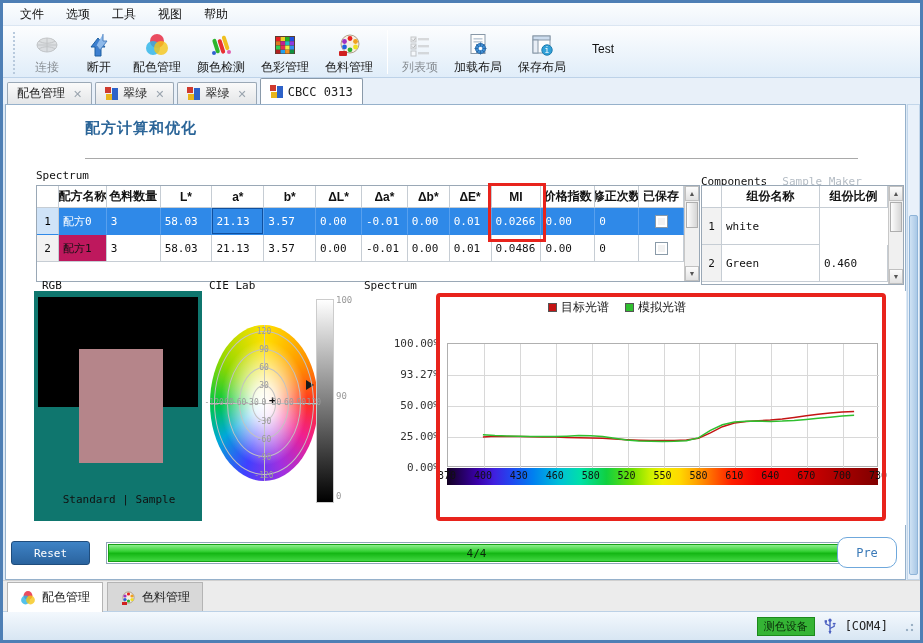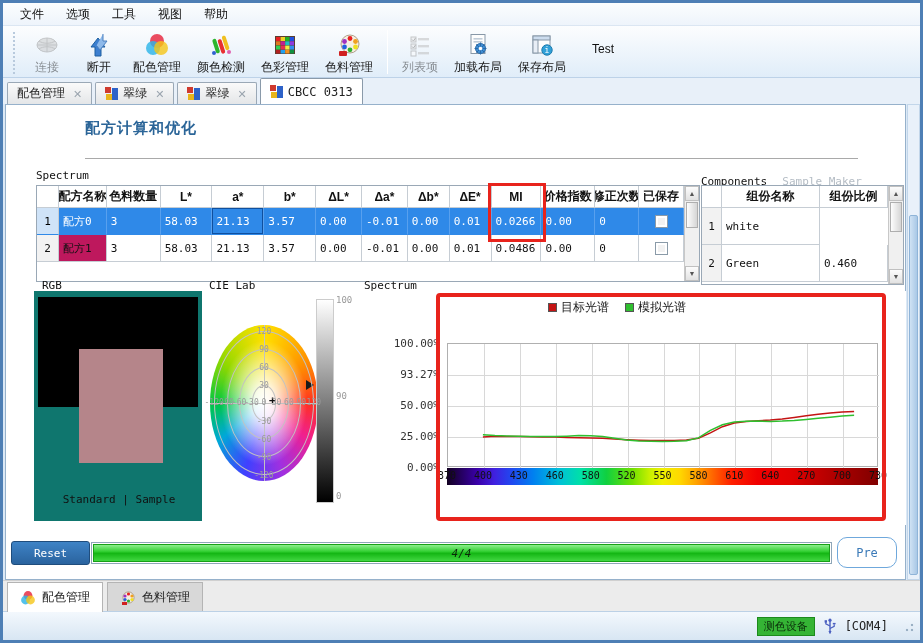--- a/index.html
+++ b/index.html
@@ -106,21 +106,21 @@
 .gl { position:absolute; background:#d8d8d8; }
 #spec-svg { position:absolute; left:89px; top:52px; }
 #spec-colorbar { position:absolute; left:89px; top:177px; width:431px; height:17px;
   background:linear-gradient(90deg,#120020 0%,#3a00a8 7%,#4020e0 11%,#2048f0 15%,#0080f0 20%,#00c0d8 26%,#00e0a8 31%,#10d040 37%,#70e000 43%,#c8f000 47%,#f0f000 50%,#ffd800 54%,#ffa000 58%,#ff6000 62%,#ff2000 66%,#f00000 72%,#e00000 80%,#b80000 88%,#800000 100%);
 }
 .ylab { position:absolute; width:82px; text-align:right; font-size:11px; color:#333; font-family:"DejaVu Sans Mono",monospace; }
 .xlab { position:absolute; width:32px; text-align:center; font-size:10px; color:#111; font-family:"DejaVu Sans Mono",monospace; z-index:3; }
 
 
 #reset-btn { position:absolute; left:5px; top:436px; width:79px; height:24px; background:linear-gradient(#3e83c6,#2a639e); border:1px solid #1f4d7d; border-radius:3px; color:#fff; font-size:11px; font-family:"DejaVu Sans Mono",monospace; display:flex; align-items:center; justify-content:center; }
-#progress-track { position:absolute; left:85px; top:437px; width:741px; height:22px; border:1px solid #8fa6b8; background:#fff;font-style:italic; }
+#progress-track { position:absolute; left:100px; top:437px; width:741px; height:22px; border:1px solid #8fa6b8; background:#fff; }
 #prog-fill { position:absolute; left:1px; top:1px; bottom:1px; background:linear-gradient(180deg,#8cee8c 0%,#34d034 40%,#14b614 52%,#42d842 100%); border:1px solid #17a017; }
 #prog-text { position:absolute; left:0; top:0; width:100%; height:100%; display:flex; align-items:center; justify-content:center; font-size:11px; color:#0a2a0a; font-family:"DejaVu Sans Mono",monospace; }
 #pre-btn { position:absolute; left:831px; top:432px; width:60px; height:31px; background:#fff; border:1px solid #6fa8dc; border-radius:10px; color:#3b7ab8; font-size:12px; font-family:"DejaVu Sans Mono",monospace; display:flex; align-items:center; justify-content:center; }
 
 
 #bottomtabs { position:absolute; left:0; top:577px; width:917px; height:31px; background:#ececec; border-top:1px solid #d0d0d0; }
 .btab { position:absolute; top:1px; height:30px; display:flex; align-items:center; gap:6px; padding:0 12px; font-size:12px; color:#222; border:1px solid #b4b4b4; border-bottom:none; }
 .btab.active { background:#fff; z-index:2; }
 .btab.idle { background:#d8d8d8; }
 
@@ -504,21 +504,21 @@
           <div class="xlab" style="left: 73px; top: 179px;">370</div>
           <div class="xlab" style="left: 108.917px; top: 179px;">400</div>
           <div class="xlab" style="left: 144.833px; top: 179px;">430</div>
           <div class="xlab" style="left: 180.75px; top: 179px;">460</div>
           <div class="xlab" style="left: 216.667px; top: 179px;">580</div>
           <div class="xlab" style="left: 252.583px; top: 179px;">520</div>
           <div class="xlab" style="left: 288.5px; top: 179px;">550</div>
           <div class="xlab" style="left: 324.417px; top: 179px;">580</div>
           <div class="xlab" style="left: 360.333px; top: 179px;">610</div>
           <div class="xlab" style="left: 396.25px; top: 179px;">640</div>
-          <div class="xlab" style="left: 432.167px; top: 179px;">270</div>
+          <div class="xlab" style="left: 432.167px; top: 179px;">670</div>
           <div class="xlab" style="left: 468.083px; top: 179px;">700</div>
           <div class="xlab" style="left: 504px; top: 179px;">730</div>
         </div>
     </div>
     <div class="redbox" id="redbox-spectrum" style="left: 430px; top: 188px; width: 450px; height: 228px; border-color: rgb(232, 35, 28);"></div>
 
     <div id="reset-btn">Reset</div>
     <div id="progress-track">
       <div id="prog-fill" style="width: calc(100% - 2px);"></div>
       <div id="prog-text">4/4</div>

